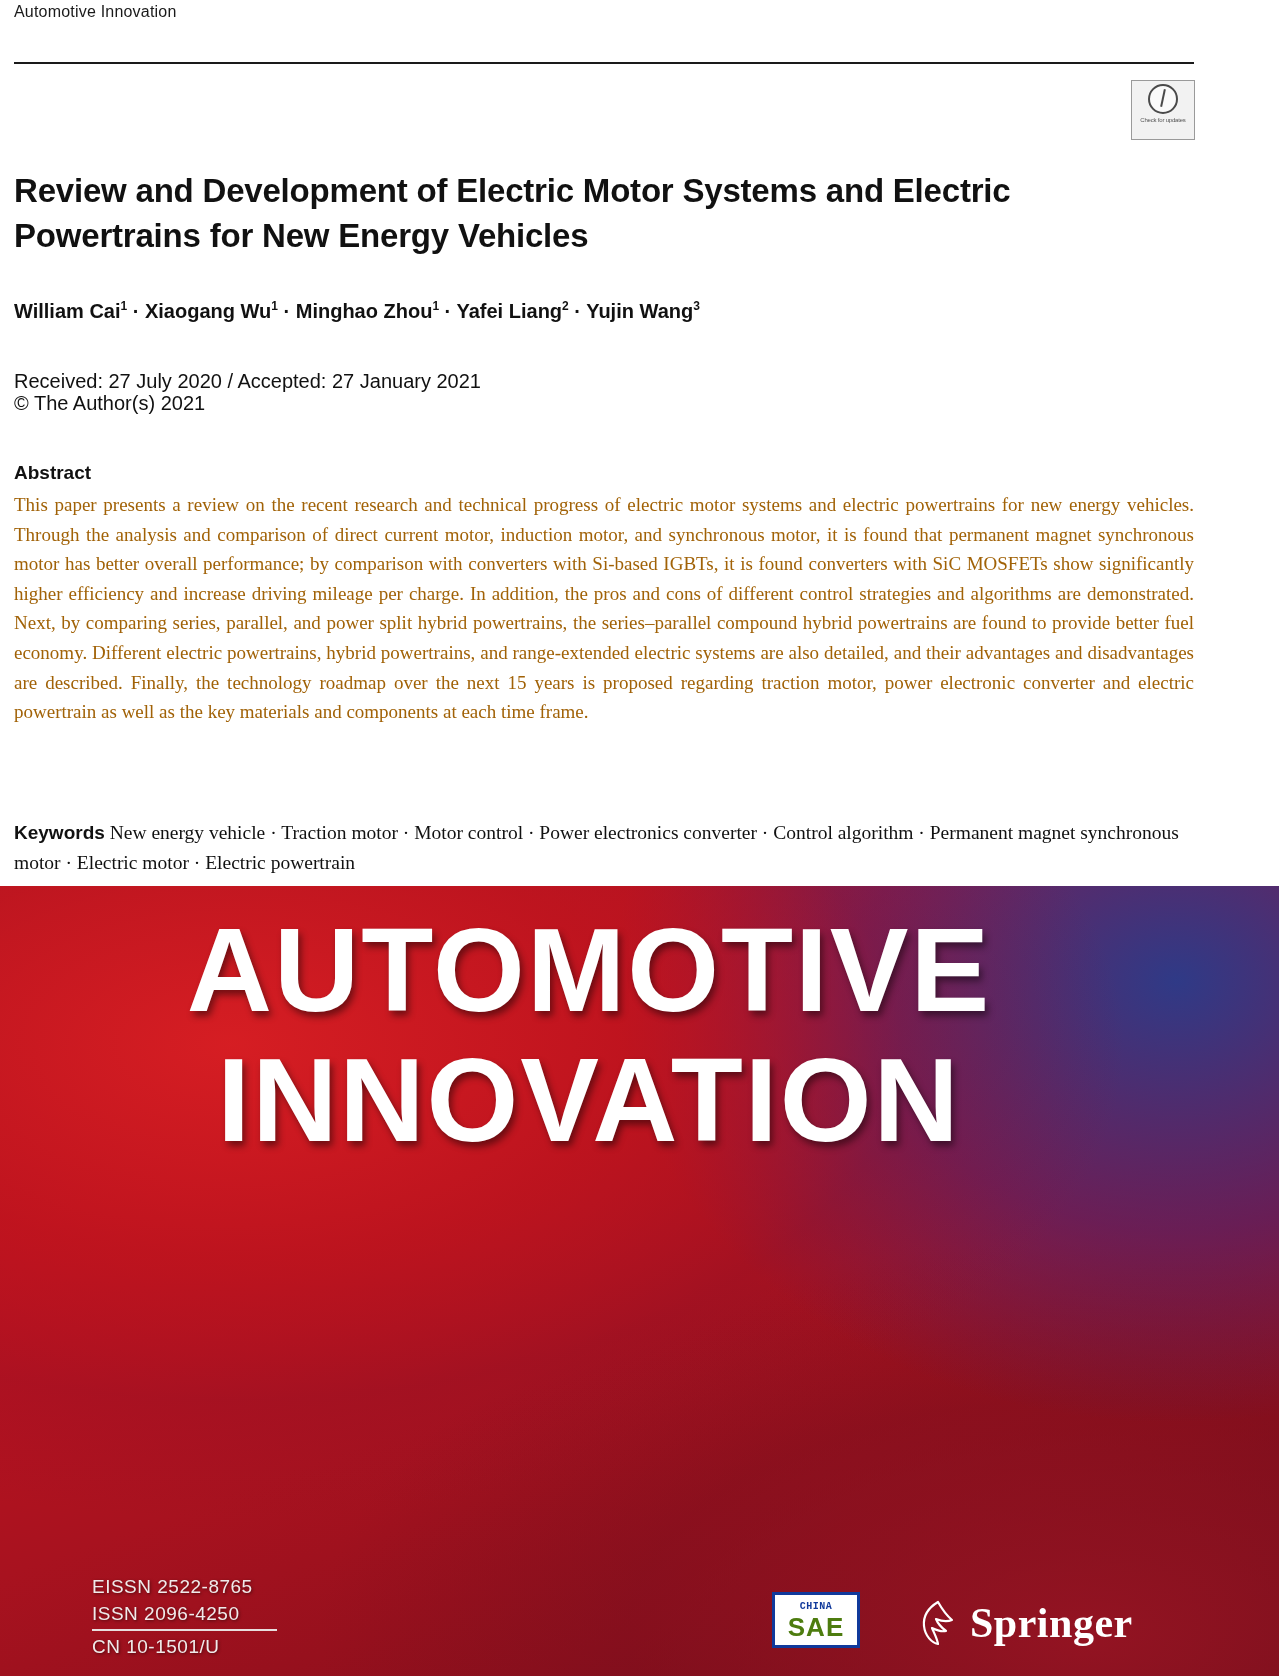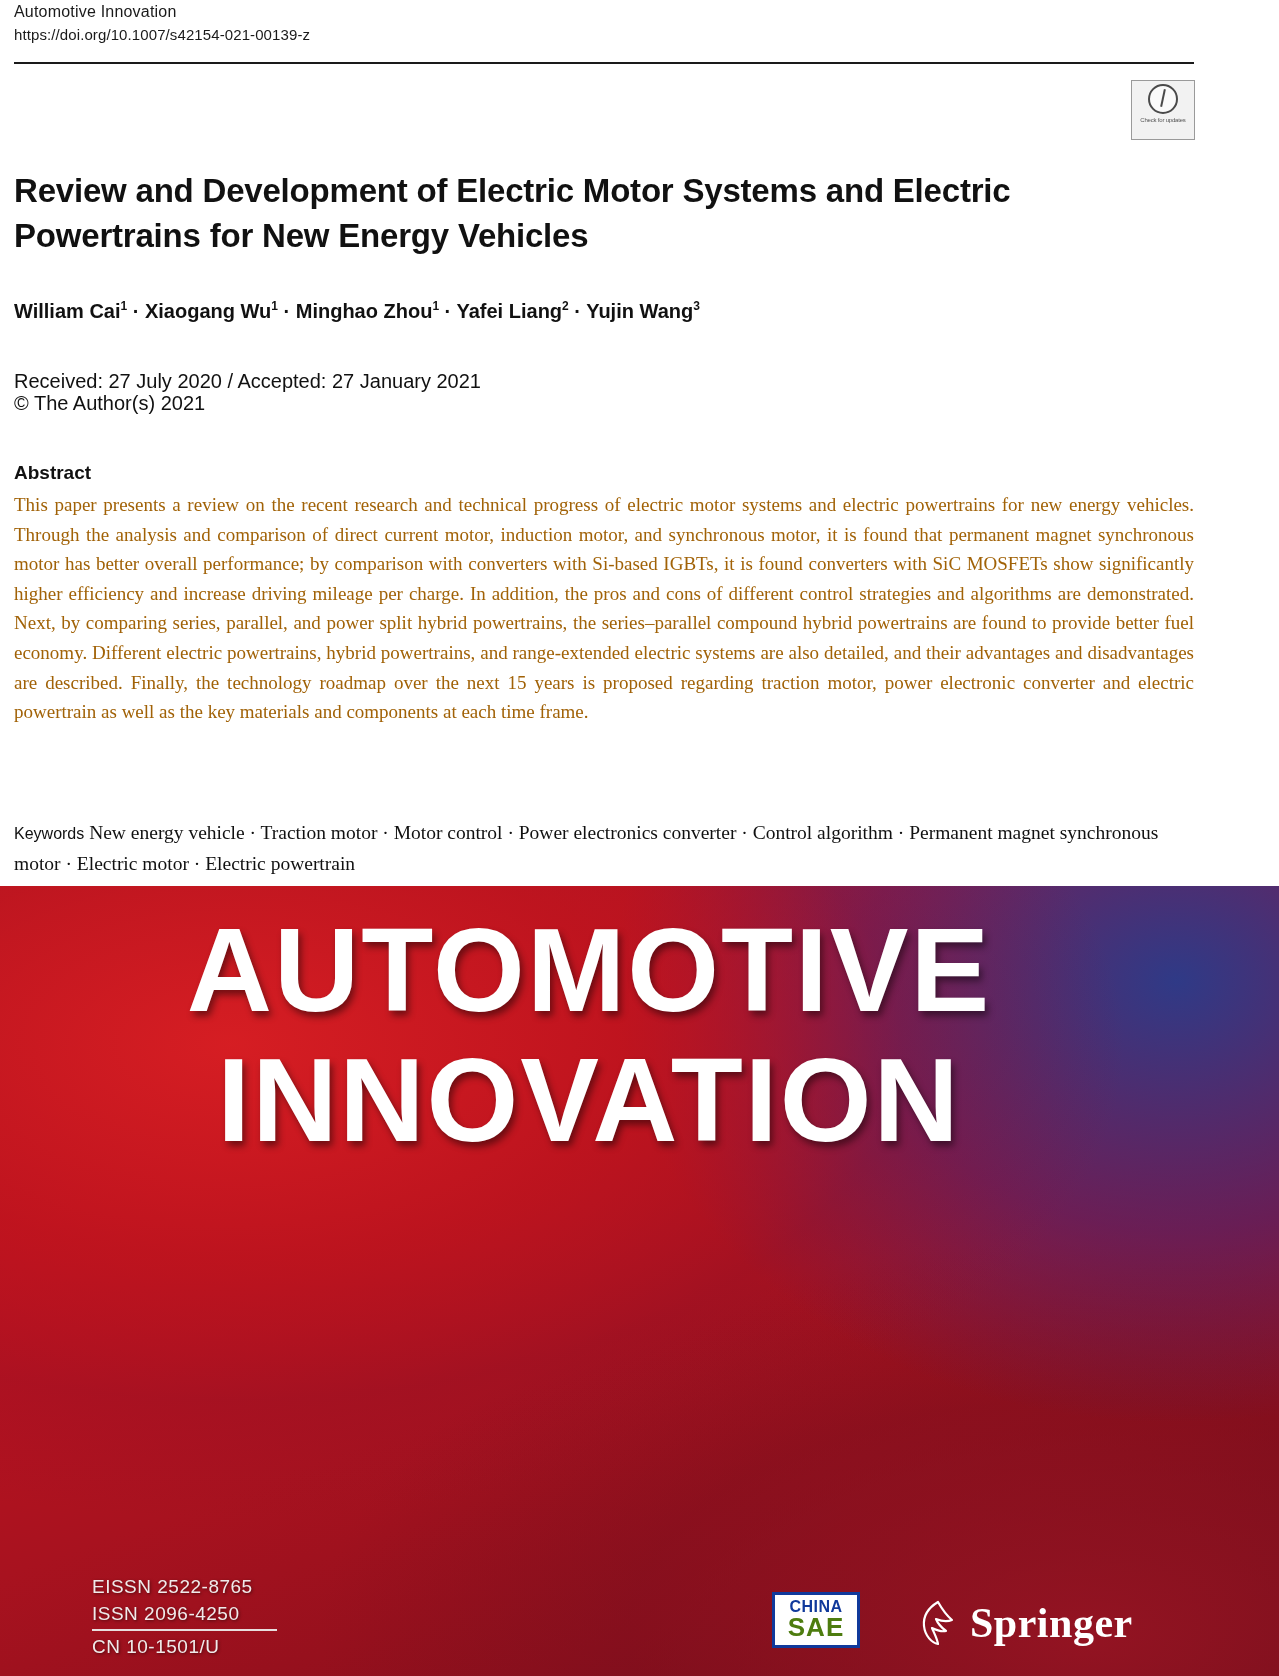--- a/index.html
+++ b/index.html
@@ -159,22 +159,22 @@
     left: 14px;
     top: 818px;
     width: 1180px;
     font-family: "Liberation Serif", serif;
     font-size: 19.5px;
     line-height: 29.6px;
     color: #111;
   }
   .keywords b {
     font-family: "Liberation Sans", sans-serif;
-    font-weight: normal;
-    font-size: 16px;
+    font-weight: bold;
+    font-size: 19px;
   }
 
   
   .cover {
     position: absolute;
     left: 0;
     top: 886px;
     width: 1279px;
     height: 790px;
     background:
@@ -230,23 +230,23 @@
     height: 56px;
     background: #ffffff;
     border: 3px solid #10399b;
     box-sizing: border-box;
     display: flex;
     flex-direction: column;
     align-items: center;
     justify-content: center;
   }
   .chinasae-logo .cs-top {
-    font-family: Liberation Sans, sans-serif;
-    font-weight: bold;
-    font-size: 16px;
+    font-family: Liberation Mono, monospace;
+    font-weight: bold;
+    font-size: 10px;
     color: #10399b;
     letter-spacing: 0.5px;
     line-height: 14px;
   }
   .chinasae-logo .cs-bot {
     font-family: "Liberation Sans", sans-serif;
     font-weight: bold;
     font-size: 26px;
     color: #4d7c0f;
     letter-spacing: 1px;
@@ -273,21 +273,20 @@
     letter-spacing: 0.5px;
     line-height: 44px;
     font-weight: bold;
   }
 </style>
 </head>
 <body>
 
 <div class="journal-header">
   <div class="journal-name">Automotive Innovation</div>
-  <div class="journal-doi">https://doi.org/10.1007/s42154-021-00139-z</div>
 </div>
 <div class="header-rule"></div>
 
 <div class="crossmark">
   <div class="mark-circle"></div>
   <div class="mark-text">Check for updates</div>
 </div>
 
 <div class="paper-title">Review and Development of Electric Motor Systems and Electric Powertrains for New Energy Vehicles</div>
 

